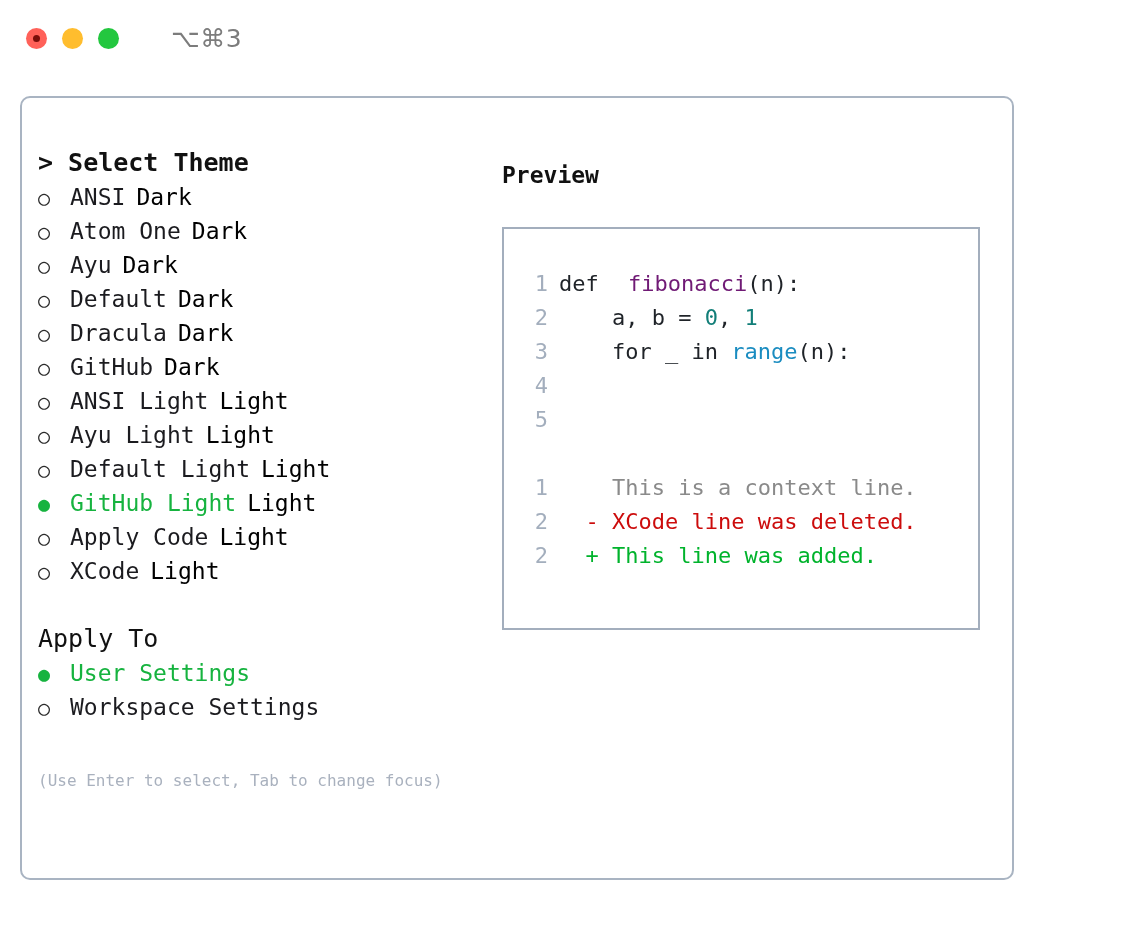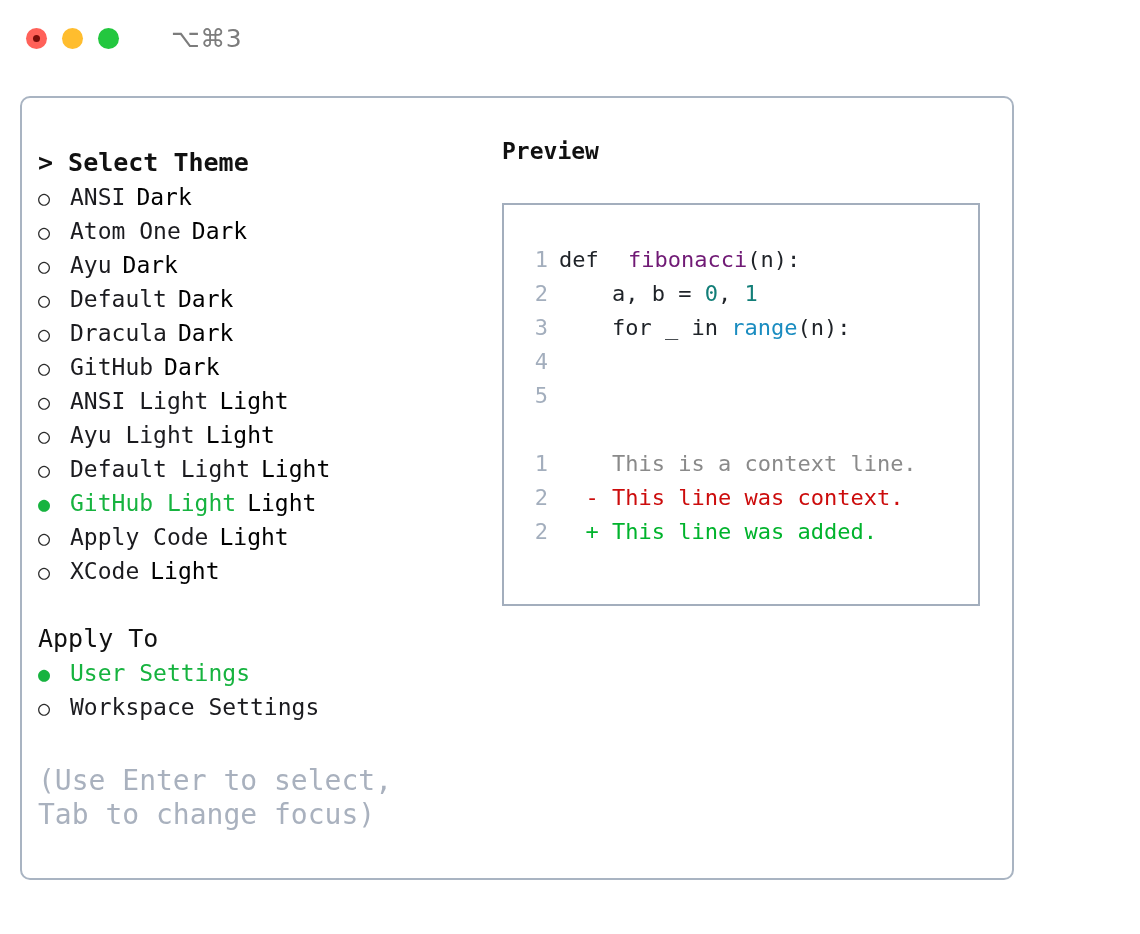--- a/index.html
+++ b/index.html
@@ -130,31 +130,31 @@
     margin-left: 11px;
   }
 
   .spacer-row { height: 34px; }
 
   .hint {
     position: absolute;
     left: 16px;
     top: 666px;
     width: 420px;
-    font-size: 28px;
+    font-size: 16px;
     line-height: 34px;
     color: #a9b1be;
     white-space: pre-wrap;
   }
 
   
   .right-col {
     position: absolute;
     left: 480px;
-    top: 36px;
+    top: 60px;
     width: 490px;
   }
   .preview-head {
     font-size: 23px;
     font-weight: bold;
     color: #111111;
     line-height: 34px;
     white-space: pre;
   }
   .preview-box {
@@ -250,21 +250,21 @@
           <div id="code-block">
               <div class="code-line"><span class="lineno">1</span><span class="code-text"><span class="tok-plain">def </span><span class="tok-fn">fibonacci</span><span class="tok-plain">(n):</span></span></div>
               <div class="code-line"><span class="lineno">2</span><span class="code-text"><span class="tok-plain">    a, b = </span><span class="tok-num">0</span><span class="tok-plain">, </span><span class="tok-num">1</span></span></div>
               <div class="code-line"><span class="lineno">3</span><span class="code-text"><span class="tok-plain">    for _ in </span><span class="tok-builtin">range</span><span class="tok-plain">(n):</span></span></div>
               <div class="code-line"><span class="lineno">4</span></div>
               <div class="code-line"><span class="lineno">5</span></div>
             </div>
           <div class="blank-line"></div>
           <div id="diff-block">
               <div class="code-line"><span class="lineno">1</span><span class="diff-ctx">    This is a context line.</span></div>
-              <div class="code-line"><span class="lineno">2</span><span class="diff-del">  - This line was context.</span></div>
+              <div class="code-line"><span class="lineno">2</span><span class="diff-del">  - XCode line was deleted.</span></div>
               <div class="code-line"><span class="lineno">2</span><span class="diff-add">  + This line was added.</span></div>
             </div>
         </div>
       </div>
 
     </div>
   </div>
 </div>
 
 </body></html>

